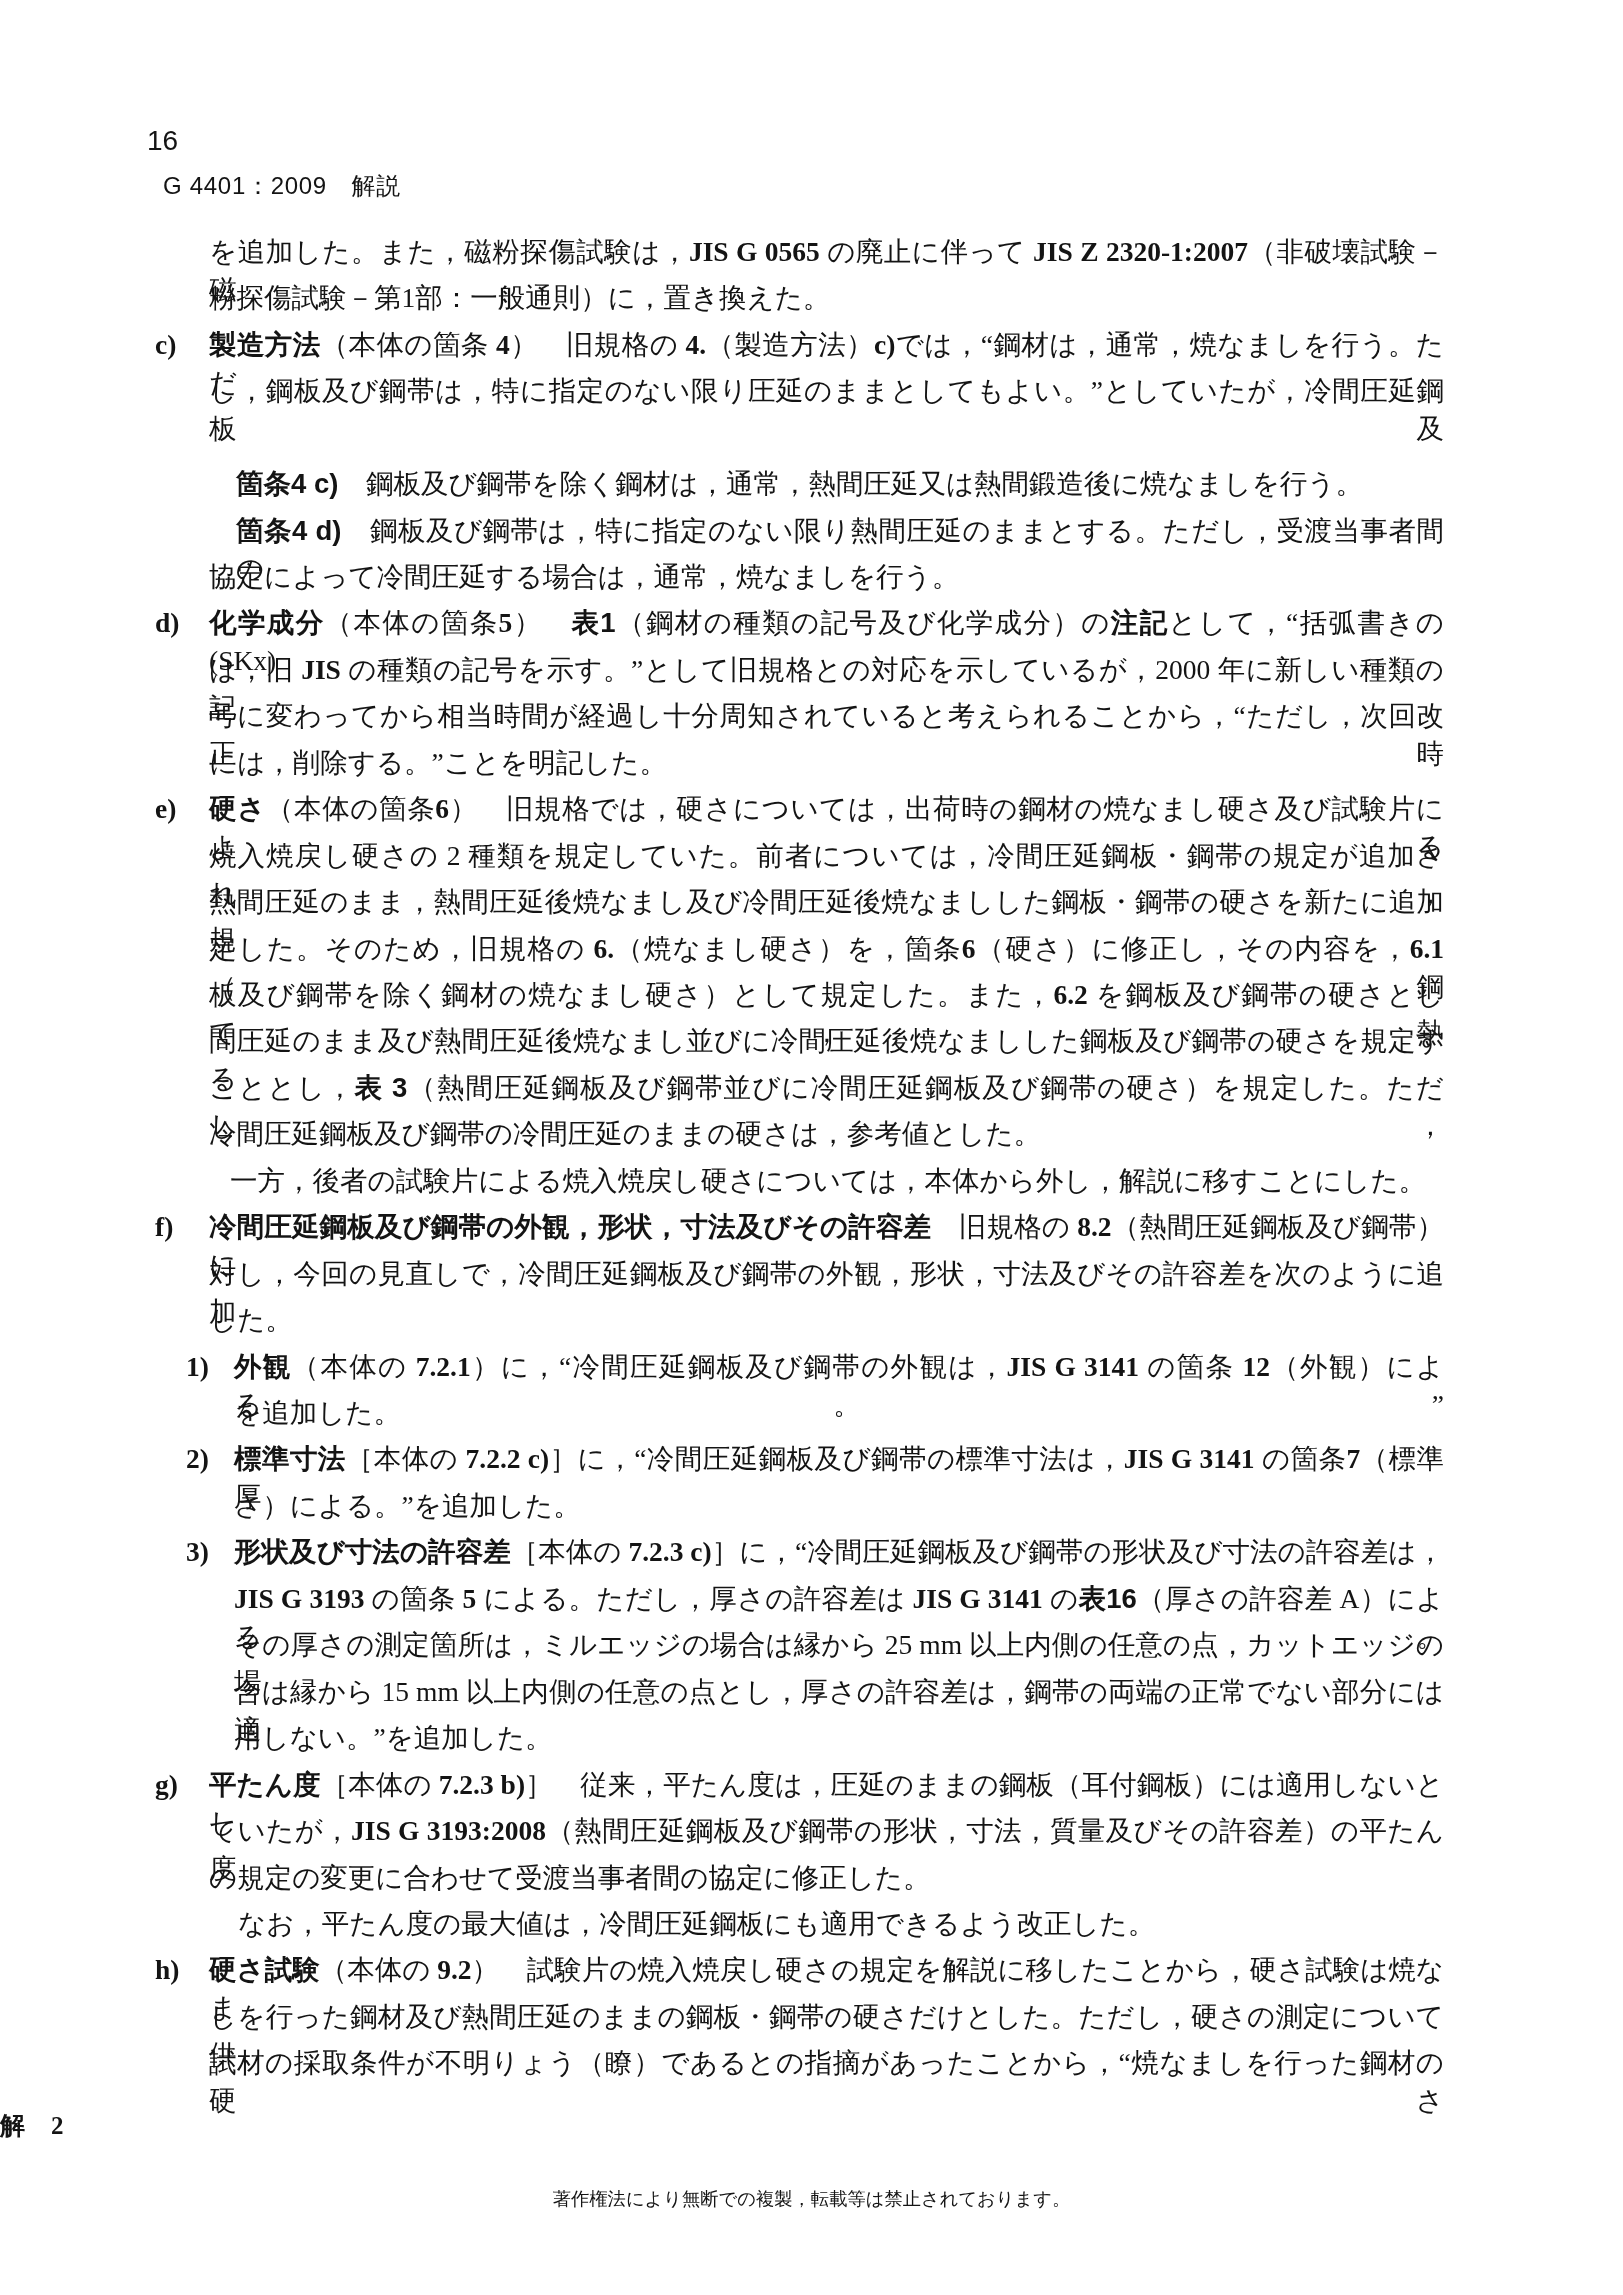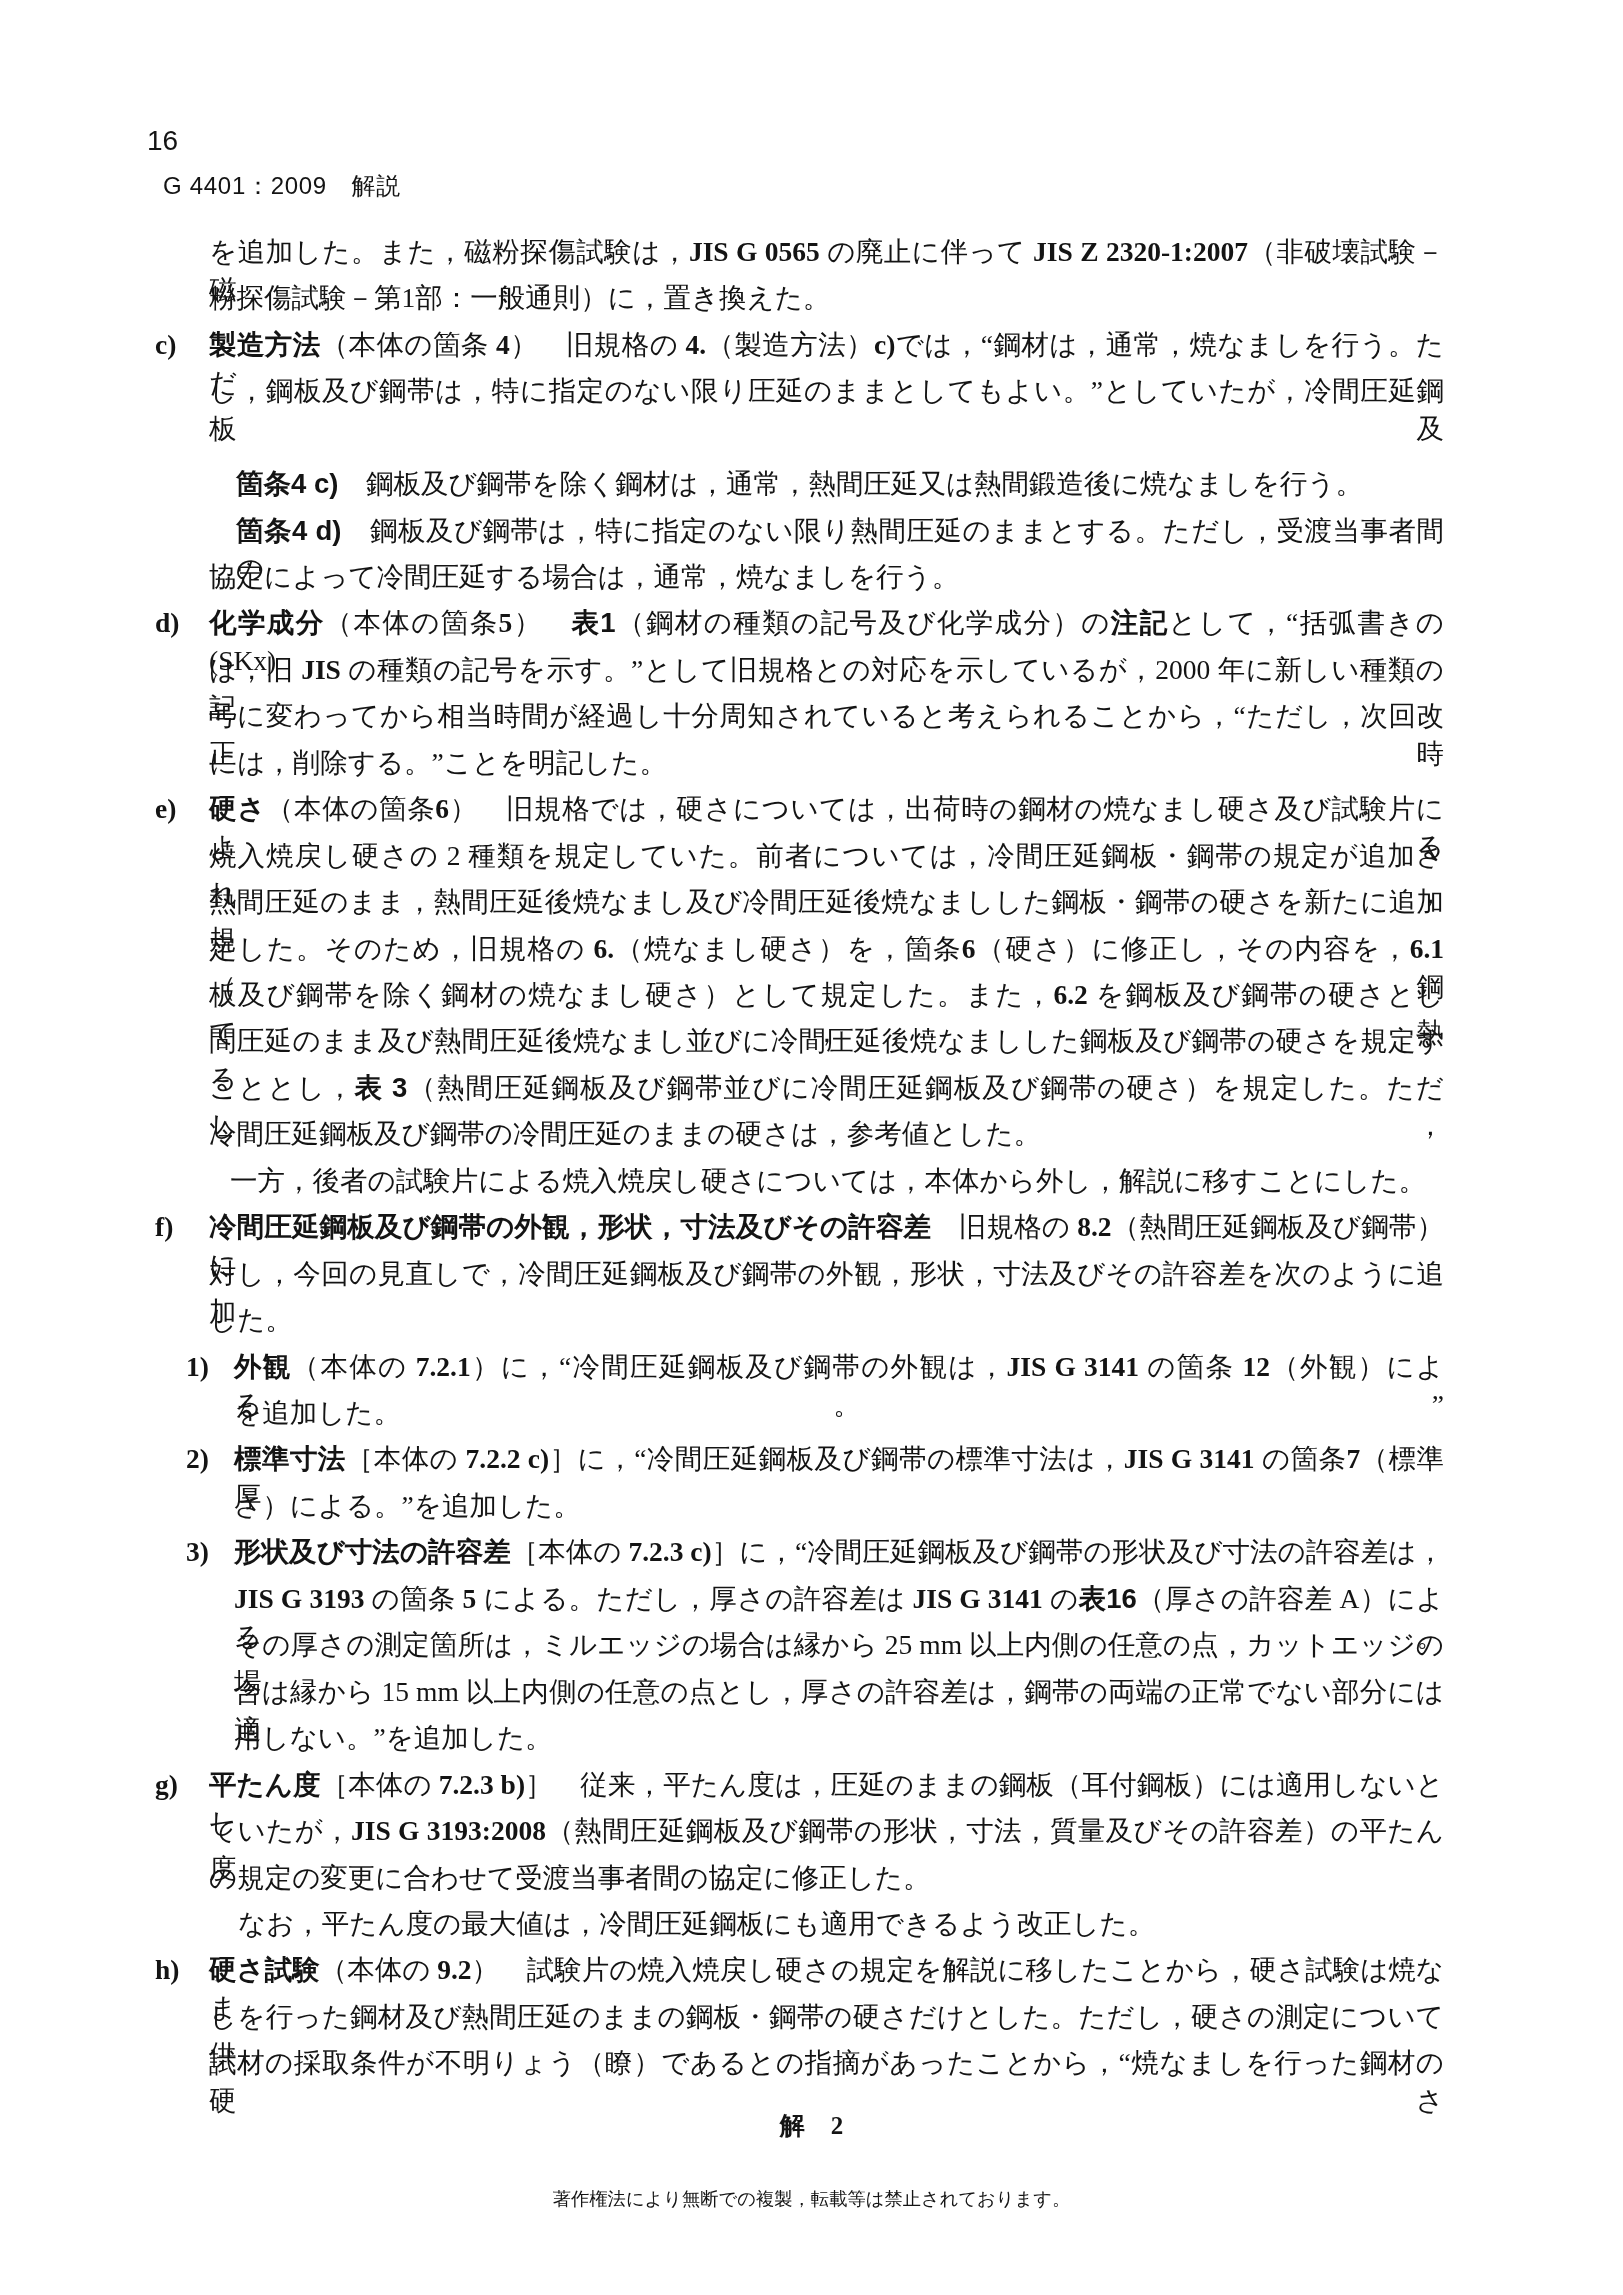--- a/index.html
+++ b/index.html
@@ -8,21 +8,21 @@
   .pageno{position:absolute;left:147px;top:128px;font-family:"Liberation Sans","DejaVu Sans",sans-serif;
           font-size:28px;line-height:26px;}
   .dochead{position:absolute;left:147px;top:171px;font-family:"Liberation Sans","DejaVu Sans",sans-serif;
            font-size:24px;line-height:30px;letter-spacing:0.7px;margin-left:16px;}
   .docbody{position:absolute;left:0;top:0;width:1623px;height:2295px;}
   .line{position:absolute;font-size:27.5px;line-height:38px;}
   .line.j{text-align:justify;text-align-last:justify;}
   .marker{position:absolute;top:0;font-weight:700;}
   .b{font-weight:700;}
   .g{font-family:"Liberation Sans","DejaVu Sans",sans-serif;}
-  .footpage{position:absolute;left:0;width:1623px;top:2110px;text-align:center;font-size:25px;line-height:30px;}
+  .footpage{position:absolute;left:0;width:1623px;top:2110px;font-size:25px;line-height:30px;}
   .footpage .kai{font-family:"Liberation Sans","DejaVu Sans",sans-serif;font-weight:700;}
   .footpage .num{font-weight:700;margin-left:26px;}
   .copyright{position:absolute;left:0;width:1623px;top:2188px;text-align:center;font-size:18.3px;line-height:23.6px;}
 </style>
 </head>
 <body>
 
 <div class="page">
   <div class="pageno">16</div>
   <div class="dochead">G 4401：2009　解説</div>

